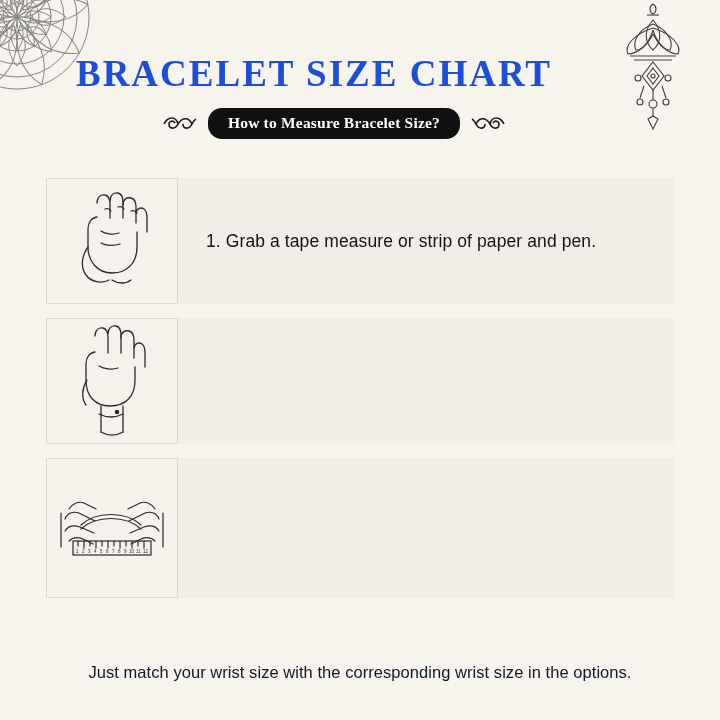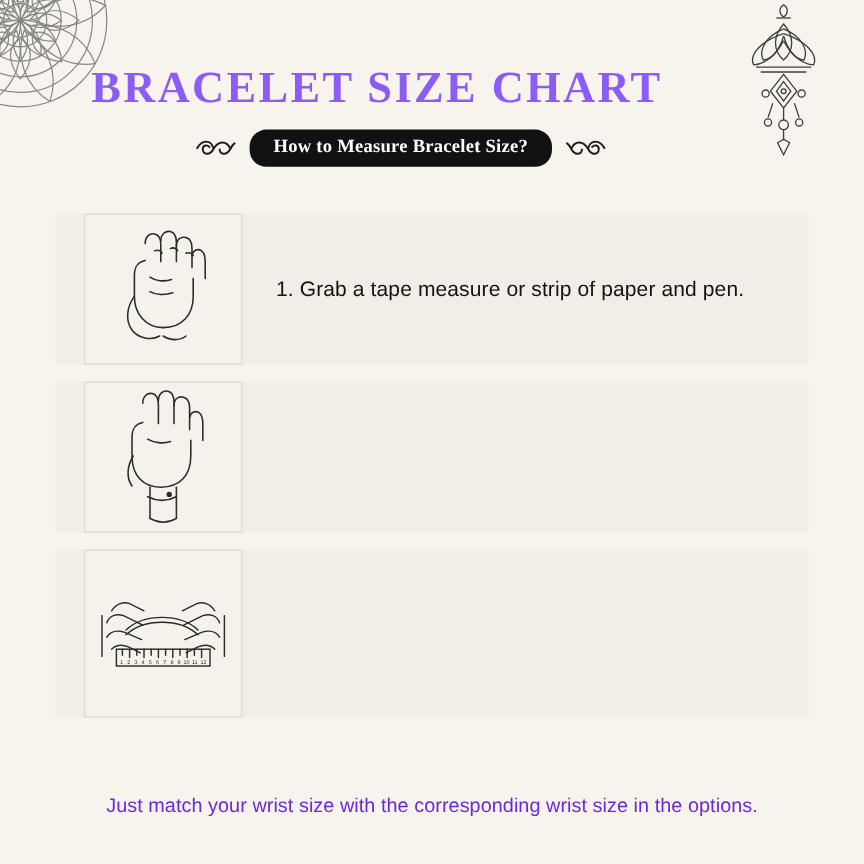--- a/index.html
+++ b/index.html
@@ -49,21 +49,21 @@
   .title {
     position: absolute;
     top: 52px;
     left: 0;
     width: 628px;
     text-align: center;
     font-family: "Liberation Serif", serif;
     font-size: 37px;
     letter-spacing: 2.0px;
     font-weight: 700;
-    color: #8b5cf6;
+    color: #1d4ed8;
   }
 
   .subtitle-row {
     position: absolute;
     top: 108px;
     left: 0;
     width: 668px;
     display: flex;
     align-items: center;
     justify-content: center;
@@ -91,21 +91,20 @@
     position: absolute;
     top: 178px;
     left: 0;
     width: 720px;
   }
   .step {
     position: relative;
     display: flex;
     align-items: stretch;
     margin-bottom: 14px;
-    padding-left: 24px;
   }
   .step-band {
     position: absolute;
     left: 46px;
     right: 46px;
     top: 0;
     bottom: 0;
     background: #f1eee7;
   }
   .step-img {
@@ -141,21 +140,21 @@
   .step3 .step-img { height: 140px; }
 
   
   .footer {
     position: absolute;
     left: 0;
     bottom: 38px;
     width: 720px;
     text-align: center;
     font-size: 16.5px;
-    color: #6d28d9;
+    color: #0f172a;
     letter-spacing: 0.05px;
   }
 </style>
 </head>
 <body>
 
 <div class="page">
 
   <svg class="mandala-tl" viewBox="0 0 150 150">
     <g fill="none" stroke="#2b2b2b" stroke-width="1">

